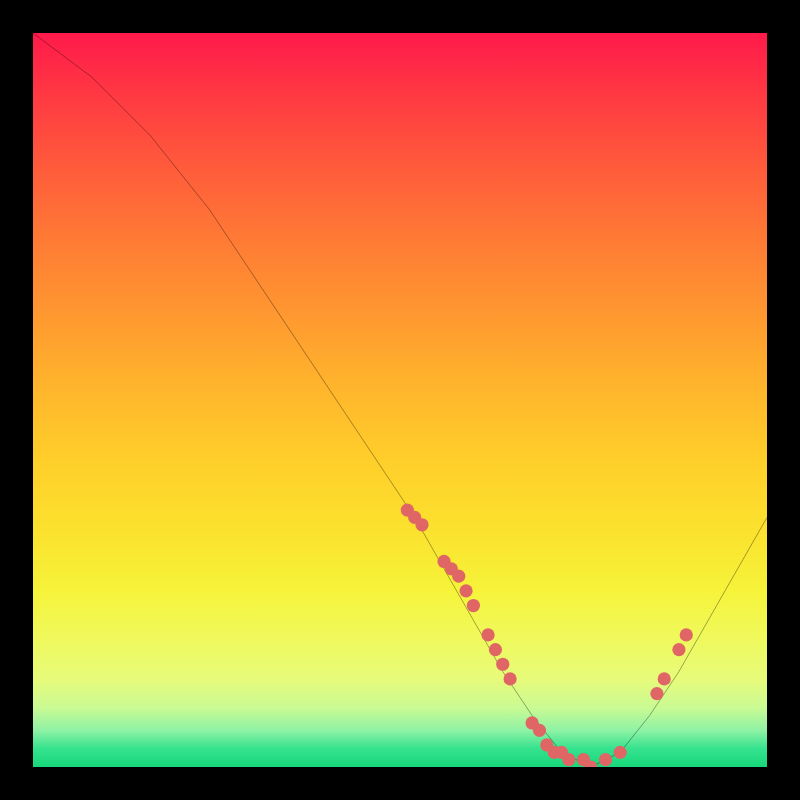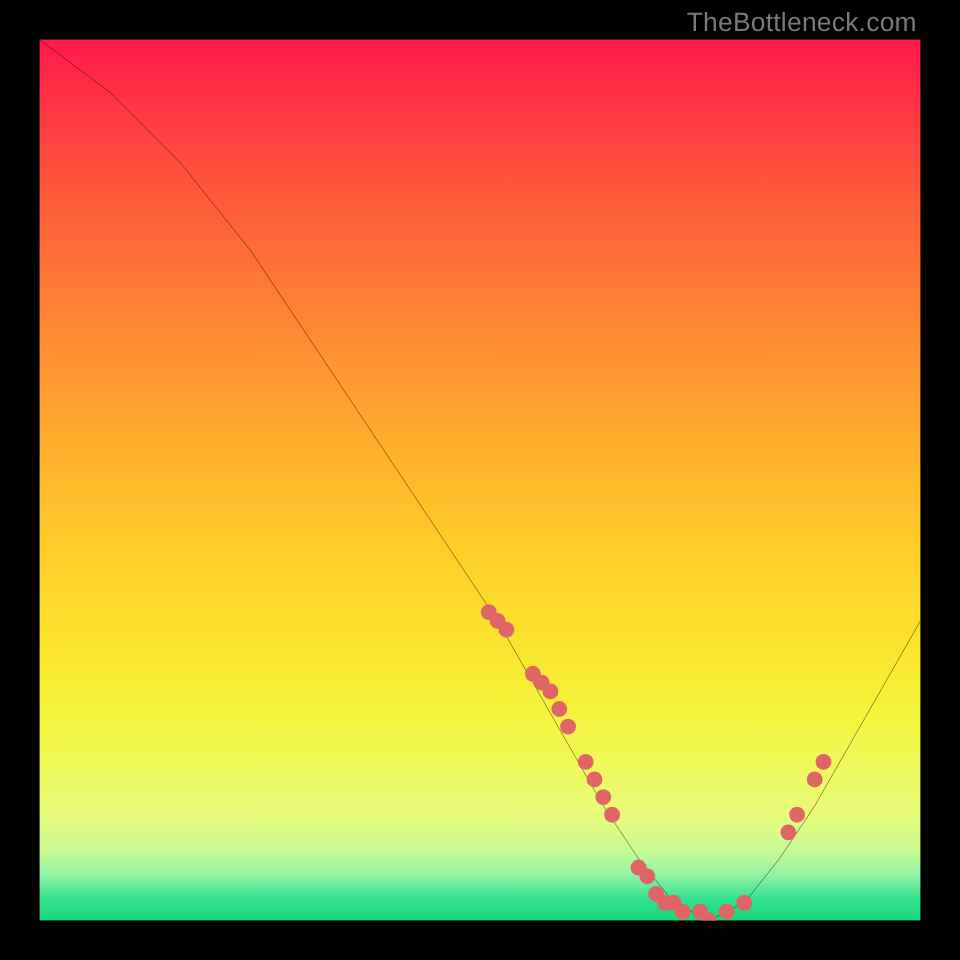--- a/index.html
+++ b/index.html
@@ -92,14 +92,13 @@
         <circle cx="76" cy="100" r="0.9" fill="#e06666"></circle>
         <circle cx="78" cy="99" r="0.9" fill="#e06666"></circle>
         <circle cx="80" cy="98" r="0.9" fill="#e06666"></circle>
         <circle cx="85" cy="90" r="0.9" fill="#e06666"></circle>
         <circle cx="86" cy="88" r="0.9" fill="#e06666"></circle>
         <circle cx="88" cy="84" r="0.9" fill="#e06666"></circle>
         <circle cx="89" cy="82" r="0.9" fill="#e06666"></circle>
       </g>
   </svg>
 
-  <div class="watermark">TheBottleneck.com</div>
 </div>
 
 </body></html>

